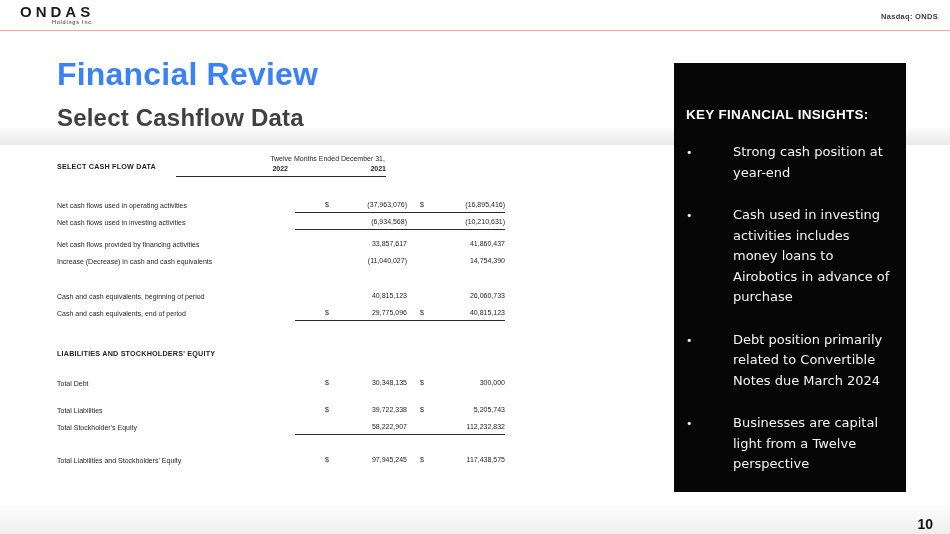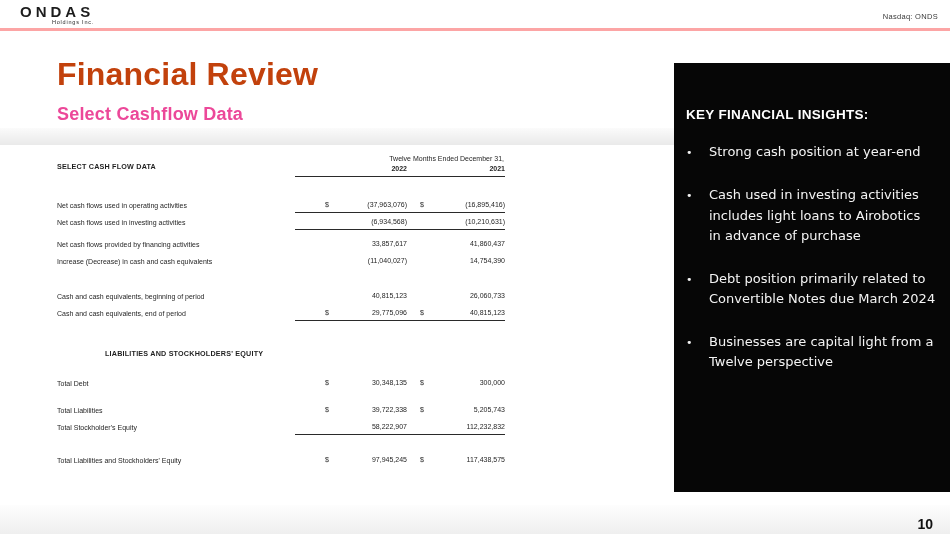--- a/index.html
+++ b/index.html
@@ -2,34 +2,34 @@
 <html><head>
 <meta charset="utf-8">
 <style>
   * { margin:0; padding:0; box-sizing:border-box; }
   html,body { width:950px; height:534px; }
   body { font-family:"Liberation Sans", sans-serif; background:#ffffff; position:relative; overflow:hidden; }
 
   .slide { position:absolute; inset:0; background:#ffffff; }
 
   
-  .topbar { position:absolute; top:0; left:0; right:0; height:31px; background:#fff; border-bottom:3px solid #fca5a5; }
+  .topbar { position:absolute; top:0; left:0; right:0; height:31px; background:#fff; border-bottom:1px solid #fca5a5; }
   .logo { position:absolute; left:20px; top:4px; display:inline-block; text-align:right; }
   .logo-main { font-size:15px; font-weight:600; letter-spacing:4px; color:#1c1c1c; line-height:15px; font-family:"Liberation Sans", sans-serif; }
   .logo-sub { font-size:5.5px; letter-spacing:0.8px; color:#2a2a2a; line-height:6px; }
-  .ticker { position:absolute; right:12px; top:12px; font-size:7.5px; color:#3a3a3a; letter-spacing:0.3px; }
-
-  
-  .page-title { position:absolute; left:57px; top:56px; font-size:32px; font-weight:800; color:#c2410c; letter-spacing:0.2px; }
-  .page-subtitle { position:absolute; left:57px; top:104px; font-size:18px; font-weight:700; color:#ec4899; letter-spacing:0.2px; }
+  .ticker { position:absolute; right:12px; top:12px; font-size:7.5px; color:#3a3a3a; letter-spacing:0.3px;font-weight:bold; }
+
+  
+  .page-title { position:absolute; left:57px; top:56px; font-size:32px; font-weight:800; color:#3b82f6; letter-spacing:0.2px; }
+  .page-subtitle { position:absolute; left:57px; top:104px; font-size:24px; font-weight:700; color:#404040; letter-spacing:0.2px; }
   .band { position:absolute; left:0; right:0; top:128px; height:17px; background:linear-gradient(to bottom, rgba(0,0,0,0.015), rgba(0,0,0,0.085)); }
 
   
   .fin-table { position:absolute; left:57px; top:155px; width:448px; font-size:7px; color:#1f1f1f; font-family:"Liberation Sans", sans-serif; }
-  .t-head { display:flex; justify-content:space-between; align-items:flex-start;gap:20px; }
+  .t-head { display:flex; justify-content:flex-start; align-items:flex-start;gap:20px; }
   .t-title { font-weight:700; font-size:7.2px; letter-spacing:0.2px; padding-top:7px; }
   .t-period { width:210px; }
   .period-label { text-align:right; font-size:7px; padding-right:1px; }
   .year-row { display:flex; border-bottom:1.2px solid #2a2a2a; padding-bottom:4px; margin-top:3px; }
   .year-1 { width:112px; text-align:right; font-weight:700; }
   .year-2 { width:98px; text-align:right; font-weight:700; }
 
   .t-row { display:flex; justify-content:space-between; height:17px; align-items:center; }
   .t-label { flex:1; padding-top:1px; }
   .t-nums { width:210px; display:flex; align-items:center; height:17px; }
@@ -38,29 +38,29 @@
   .v1 { width:74px; text-align:right; }
   .d2 { width:21px; padding-left:13px; }
   .v2 { width:77px; text-align:right; }
 
   .mt5  { margin-top:5px; }
   .mt18 { margin-top:18px; }
   .mt24 { margin-top:24px; }
   .mt12 { margin-top:12px; }
   .mt10 { margin-top:10px; }
   .mt16 { margin-top:16px; }
-  .t-section { font-weight:700; font-size:7.2px; height:17px; display:flex; align-items:center; letter-spacing:0.2px;margin-left:48px; }
-
-  
-  .insights { position:absolute; left:674px; top:63px; width:276px; height:429px; background:#060606; color:#f4f4f4; padding:44px 14px 0 12px; }
+  .t-section { font-weight:700; font-size:7.2px; height:17px; display:flex; align-items:center; letter-spacing:0.2px; }
+
+  
+  .insights { position:absolute; left:674px; top:63px; width:232px; height:429px; background:#060606; color:#f4f4f4; padding:44px 14px 0 12px; }
   .insights h3 { font-size:13.5px; font-weight:700; letter-spacing:0.3px; color:#ffffff; font-family:"Liberation Sans", sans-serif; }
   .insights ul { list-style:none; margin-top:20px; }
   .insights li { display:flex; margin-bottom:22px; font-size:13px; line-height:20.5px; font-family:"DejaVu Sans","Liberation Sans",sans-serif; }
   .bullet-dot { width:9px; margin-right:14px; flex:none; font-size:11px; line-height:21px; }
-  .bullet-text { flex:1; }
+  .bullet-text { flex:1;margin-left:24px; }
 
   
   .footer { position:absolute; left:0; right:0; top:505px; height:42px; background:linear-gradient(to bottom, #fdfdfd, #e8e8e8);padding-left:29px; }
   .page-number { position:absolute; right:17px; top:11px; font-size:14px; font-weight:800; color:#111; }
 </style>
 </head>
 <body>
 
 <div class="slide">
 
@@ -195,21 +195,21 @@
 
   <aside class="insights">
     <h3>KEY FINANCIAL INSIGHTS:</h3>
     <ul>
       <li>
         <span class="bullet-dot">•</span>
         <span class="bullet-text">Strong cash position at year-end</span>
       </li>
       <li>
         <span class="bullet-dot">•</span>
-        <span class="bullet-text">Cash used in investing activities includes light loans to Airobotics in advance of purchase</span>
+        <span class="bullet-text">Cash used in investing activities includes money loans to Airobotics in advance of purchase</span>
       </li>
       <li>
         <span class="bullet-dot">•</span>
         <span class="bullet-text">Debt position primarily related to Convertible Notes due March 2024</span>
       </li>
       <li>
         <span class="bullet-dot">•</span>
         <span class="bullet-text">Businesses are capital light from a Twelve perspective</span>
       </li>
     </ul>

